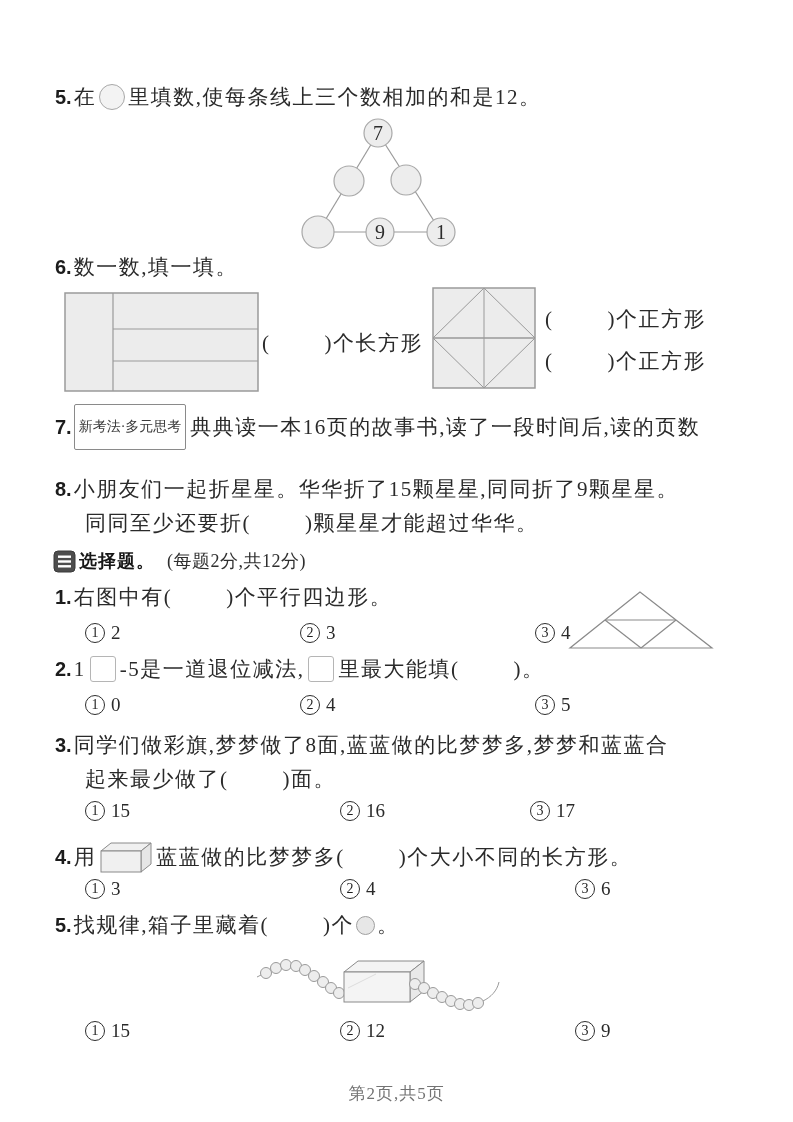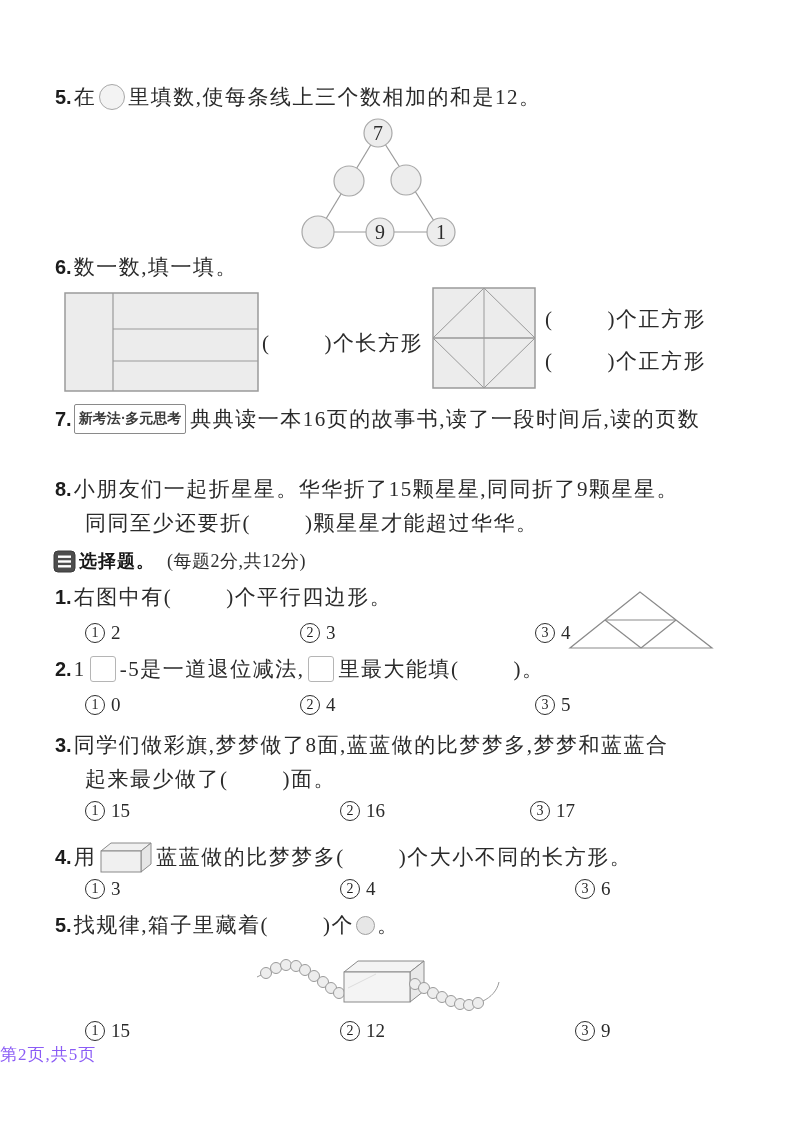--- a/index.html
+++ b/index.html
@@ -4,40 +4,40 @@
 <style>
   html,body{margin:0;padding:0;background:#fff;}
   #page{position:relative;width:793px;height:1122px;background:#ffffff;overflow:hidden;
         font-family:"Liberation Serif","DejaVu Serif",serif;color:#2a2a2a;}
   .abs{position:absolute;}
   .row{position:absolute;white-space:pre;font-size:21px;letter-spacing:1.5px;line-height:26px;
        display:flex;align-items:center;}
   .t{white-space:pre;}
   .qnum{font-family:"Liberation Sans","DejaVu Sans",sans-serif;font-weight:bold;
         font-size:20px;letter-spacing:0;color:#1c1c1c;margin-right:2px;}
-  .badge{display:inline-block;border:1px solid #8a8a8a;border-radius:2px;padding:4px 4px;
-         font-size:14px;letter-spacing:0;font-weight:bold;color:#3a3a3a;line-height:20px;
+  .badge{display:inline-block;border:1px solid #8a8a8a;border-radius:2px;padding:12px 4px;
+         font-size:14px;letter-spacing:0;font-weight:normal;color:#3a3a3a;line-height:20px;
          margin:0 4px 0 0;}
   .inline-circle{display:inline-block;width:24px;height:24px;border:1px solid #a8a8a8;
                  border-radius:50%;background:#f3f3f3;margin:0 3px;vertical-align:-5px;}
   .bead-dot{display:inline-block;width:17px;height:17px;border:1px solid #a0a0a0;
             border-radius:50%;background:#e7e7e7;margin:0 2px;vertical-align:-2px;}
   .blank-box{display:inline-block;width:24px;height:24px;border:1px solid #b5b5b5;
              border-radius:3px;background:#fff;margin:0 4px;vertical-align:-5px;}
   .section-title{font-family:"Liberation Sans","DejaVu Sans",sans-serif;font-weight:bold;
                  font-size:18px;letter-spacing:1px;color:#171717;}
   .section-meta{font-size:18px;letter-spacing:0.5px;color:#2f2f2f;margin-left:12px;}
   .opts{position:absolute;left:85px;width:680px;height:26px;}
   .opt{position:absolute;top:0;display:inline-flex;align-items:center;gap:6px;}
   .onum{width:20px;height:20px;border:1.5px solid #2e2e2e;border-radius:50%;
         display:inline-flex;align-items:center;justify-content:center;
         font-size:14px;letter-spacing:0;color:#1d1d1d;box-sizing:border-box;flex:0 0 20px;}
   .oval{font-size:19px;letter-spacing:0;}
-  .footer{position:absolute;left:0;top:1043px;width:100%;text-align:left;
-          font-size:17px;letter-spacing:1px;color:#8b5cf6;}
+  .footer{position:absolute;left:0;top:1082px;width:100%;text-align:center;
+          font-size:17px;letter-spacing:1px;color:#737373;}
   svg{display:block;}
   .inline-svg{display:inline-block;vertical-align:-8px;margin:0 3px;}
 </style>
 </head>
 <body>
 
 <div id="page">
 
   <div class="row" style="left:55px;top:84px;">
     <span class="qnum">5.</span><span class="t">在</span><span class="inline-circle"></span><span class="t">里填数,使每条线上三个数相加的和是12。</span>

